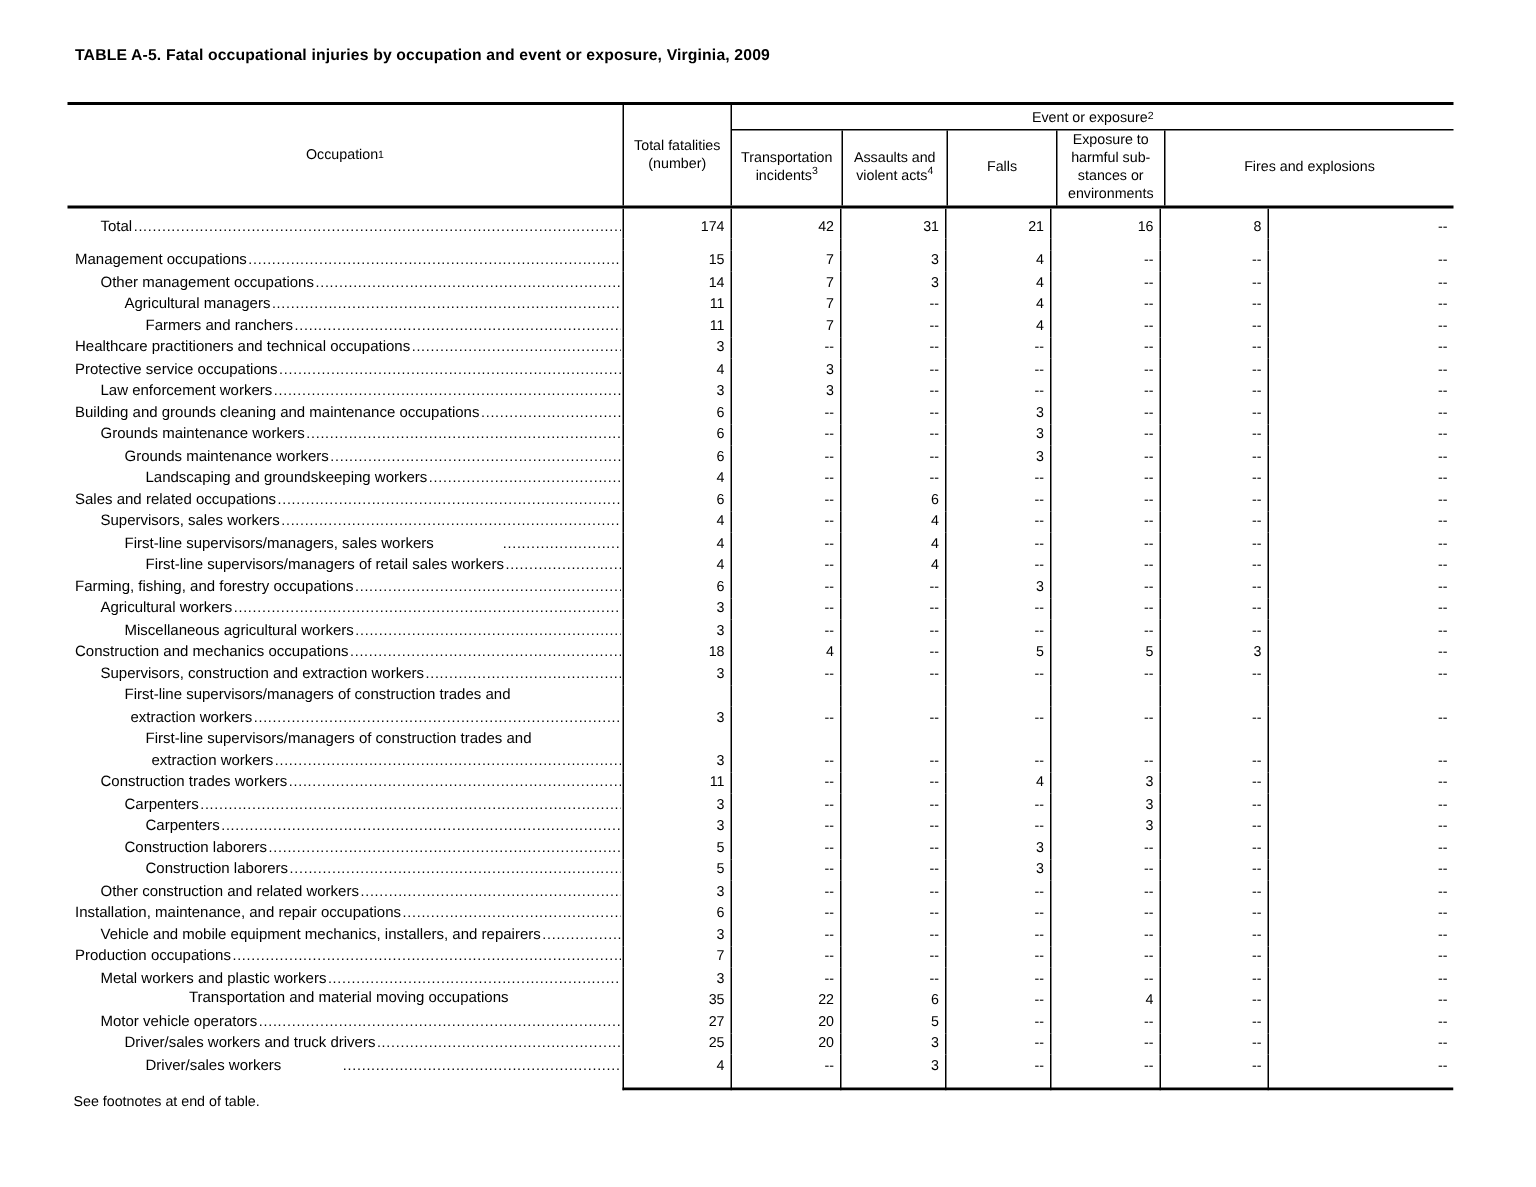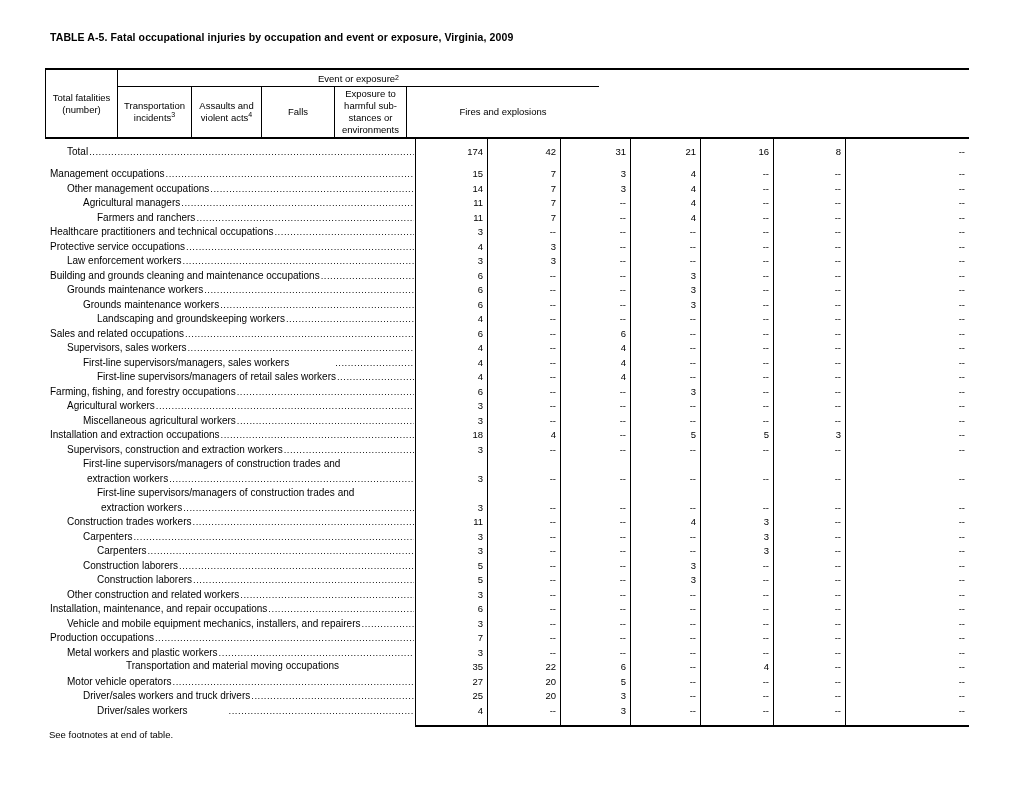--- a/index.html
+++ b/index.html
@@ -49,20 +49,24 @@
 </head>
 <body>
 
 <div class="page">
 
   <div class="title">TABLE A-5. Fatal occupational injuries by occupation and event or exposure,  Virginia, 2009</div>
 
   <div class="table">
 
     <div class="thead">
+      <div class="hcell occ-h">
+        <span>Occupation</span>
+          <sup>1</sup>
+      </div>
       <div class="hcell total-h">
         <span>Total fatalities (number)</span>
       </div>
       <div class="event-wrap">
         <div class="event-title">
           <span>Event or exposure</span>
             <sup>2</sup>
         </div>
         <div class="event-cols">
           <div class="hcell ev e0">
@@ -353,21 +357,21 @@
     <div class="cell num c0">3</div>
     <div class="cell num c1">--</div>
     <div class="cell num c2">--</div>
     <div class="cell num c3">--</div>
     <div class="cell num c4">--</div>
     <div class="cell num c5">--</div>
     <div class="cell num c6">--</div>
   </div>
         <div class="row">
     <div class="cell occ" style="padding-left: 5px;">
-      <span class="occ-label">Installation and extraction occupations</span>
+      <span class="occ-label">Construction and mechanics occupations</span>
       <span class="leader"></span>
     </div>
     <div class="cell num c0">18</div>
     <div class="cell num c1">4</div>
     <div class="cell num c2">--</div>
     <div class="cell num c3">5</div>
     <div class="cell num c4">5</div>
     <div class="cell num c5">3</div>
     <div class="cell num c6">--</div>
   </div>

